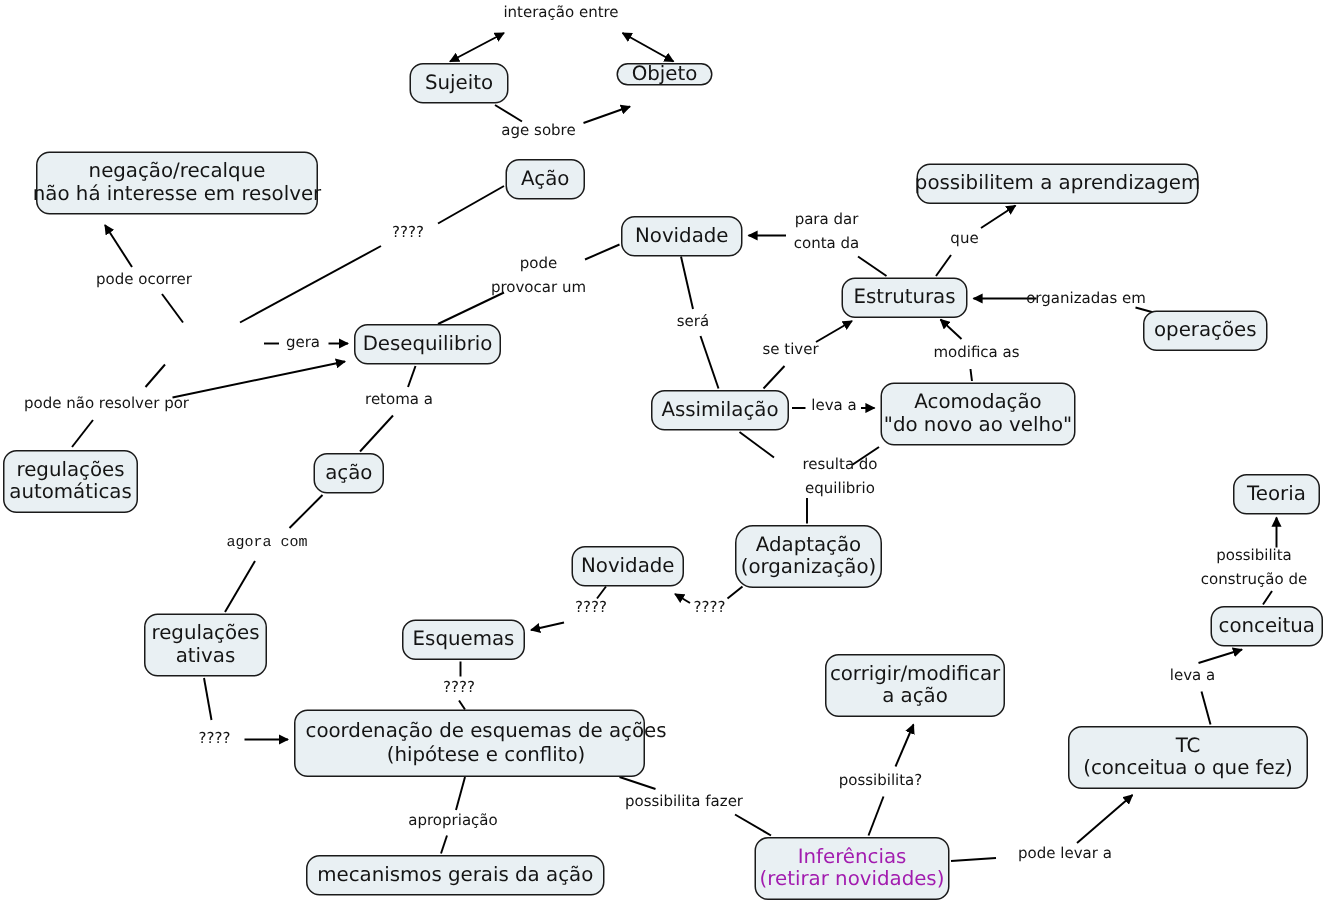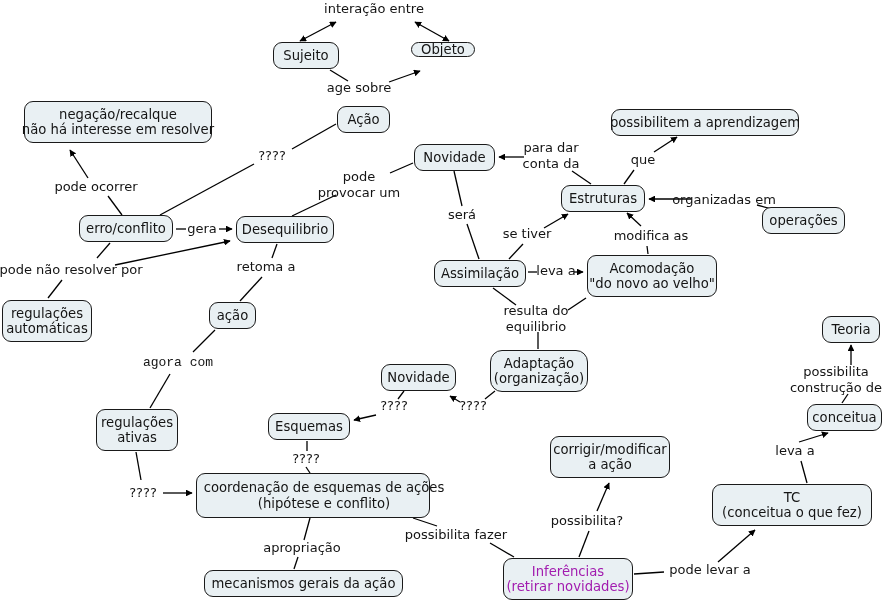--- a/index.html
+++ b/index.html
@@ -38,21 +38,21 @@
     align-items: center;
     justify-content: center;
     text-align: center;
     padding: 2px 8px;
     white-space: pre;
     z-index: 3;
   }
   .link-label {
     position: absolute;
     color: #141414;
-    font-size: 13px;
+    font-size: 10px;
     line-height: 15.5px;
     text-align: center;
     white-space: pre;
     background: transparent;
     z-index: 4;
     transform: translate(-50%, -50%);
   }
 </style>
 </head>
 <body>
@@ -156,21 +156,20 @@
 
   <div class="node" style="left: 273px; top: 42px; width: 66px; height: 27px; background: rgb(233, 240, 243); border-color: rgb(26, 26, 26); color: rgb(20, 20, 20);">Sujeito</div>
   <div class="node" style="left: 411px; top: 42px; width: 64px; height: 15px; background: rgb(233, 240, 243); border-color: rgb(26, 26, 26); color: rgb(20, 20, 20);">Objeto</div>
   <div class="node" style="left: 24px; top: 101px; width: 188px; height: 42px; background: rgb(233, 240, 243); border-color: rgb(26, 26, 26); color: rgb(20, 20, 20);">negação/recalque
 não há interesse em resolver</div>
   <div class="node" style="left: 337px; top: 106px; width: 53px; height: 27px; background: rgb(233, 240, 243); border-color: rgb(26, 26, 26); color: rgb(20, 20, 20);">Ação</div>
   <div class="node" style="left: 414px; top: 144px; width: 81px; height: 27px; background: rgb(233, 240, 243); border-color: rgb(26, 26, 26); color: rgb(20, 20, 20);">Novidade</div>
   <div class="node" style="left: 611px; top: 109px; width: 188px; height: 27px; background: rgb(233, 240, 243); border-color: rgb(26, 26, 26); color: rgb(20, 20, 20);">possibilitem a aprendizagem</div>
   <div class="node" style="left: 561px; top: 185px; width: 84px; height: 27px; background: rgb(233, 240, 243); border-color: rgb(26, 26, 26); color: rgb(20, 20, 20);">Estruturas</div>
   <div class="node" style="left: 762px; top: 207px; width: 83px; height: 27px; background: rgb(233, 240, 243); border-color: rgb(26, 26, 26); color: rgb(20, 20, 20);">operações</div>
-  <div class="node" style="left: 79px; top: 215px; width: 94px; height: 27px; background: rgb(233, 240, 243); border-color: rgb(26, 26, 26); color: rgb(20, 20, 20);">erro/conflito</div>
   <div class="node" style="left: 236px; top: 216px; width: 98px; height: 27px; background: rgb(233, 240, 243); border-color: rgb(26, 26, 26); color: rgb(20, 20, 20);">Desequilibrio</div>
   <div class="node" style="left: 434px; top: 260px; width: 92px; height: 27px; background: rgb(233, 240, 243); border-color: rgb(26, 26, 26); color: rgb(20, 20, 20);">Assimilação</div>
   <div class="node" style="left: 587px; top: 255px; width: 130px; height: 42px; background: rgb(233, 240, 243); border-color: rgb(26, 26, 26); color: rgb(20, 20, 20);">Acomodação
 "do novo ao velho"</div>
   <div class="node" style="left: 2px; top: 300px; width: 90px; height: 42px; background: rgb(233, 240, 243); border-color: rgb(26, 26, 26); color: rgb(20, 20, 20);">regulações
 automáticas</div>
   <div class="node" style="left: 209px; top: 302px; width: 47px; height: 27px; background: rgb(233, 240, 243); border-color: rgb(26, 26, 26); color: rgb(20, 20, 20);">ação</div>
   <div class="node" style="left: 822px; top: 316px; width: 58px; height: 27px; background: rgb(233, 240, 243); border-color: rgb(26, 26, 26); color: rgb(20, 20, 20);">Teoria</div>
   <div class="node" style="left: 490px; top: 350px; width: 98px; height: 42px; background: rgb(233, 240, 243); border-color: rgb(26, 26, 26); color: rgb(20, 20, 20); border-radius: 12px;">Adaptação
 (organização)</div>
@@ -199,21 +198,21 @@
 conta da</div>
   <div class="link-label" style="left: 643px; top: 160px; color: rgb(20, 20, 20);">que</div>
   <div class="link-label" style="left: 724px; top: 200px; color: rgb(20, 20, 20);">organizadas em</div>
   <div class="link-label" style="left: 202px; top: 229px; color: rgb(20, 20, 20);">gera</div>
   <div class="link-label" style="left: 462px; top: 215px; color: rgb(20, 20, 20);">será</div>
   <div class="link-label" style="left: 527px; top: 234px; color: rgb(20, 20, 20);">se tiver</div>
   <div class="link-label" style="left: 651px; top: 236px; color: rgb(20, 20, 20);">modifica as</div>
   <div class="link-label" style="left: 556px; top: 271px; color: rgb(20, 20, 20);">leva a</div>
   <div class="link-label" style="left: 71px; top: 270px; color: rgb(20, 20, 20);">pode não resolver por</div>
   <div class="link-label" style="left: 266px; top: 267px; color: rgb(20, 20, 20);">retoma a</div>
-  <div class="link-label" style="left: 536px; top: 318px; color: rgb(20, 20, 20);">resulta do
+  <div class="link-label" style="left: 560px; top: 318px; color: rgb(20, 20, 20);">resulta do
 equilibrio</div>
   <div class="link-label" style="left: 836px; top: 379px; color: rgb(20, 20, 20);">possibilita
 construção de</div>
   <div class="link-label" style="left: 178px; top: 363px; color: rgb(20, 20, 20); font-family: Liberation Mono, monospace;">agora com</div>
   <div class="link-label" style="left: 394px; top: 406px; color: rgb(20, 20, 20);">????</div>
   <div class="link-label" style="left: 473px; top: 406px; color: rgb(20, 20, 20);">????</div>
   <div class="link-label" style="left: 795px; top: 451px; color: rgb(20, 20, 20);">leva a</div>
   <div class="link-label" style="left: 306px; top: 459px; color: rgb(20, 20, 20);">????</div>
   <div class="link-label" style="left: 143px; top: 493px; color: rgb(20, 20, 20);">????</div>
   <div class="link-label" style="left: 587px; top: 521px; color: rgb(20, 20, 20);">possibilita?</div>

